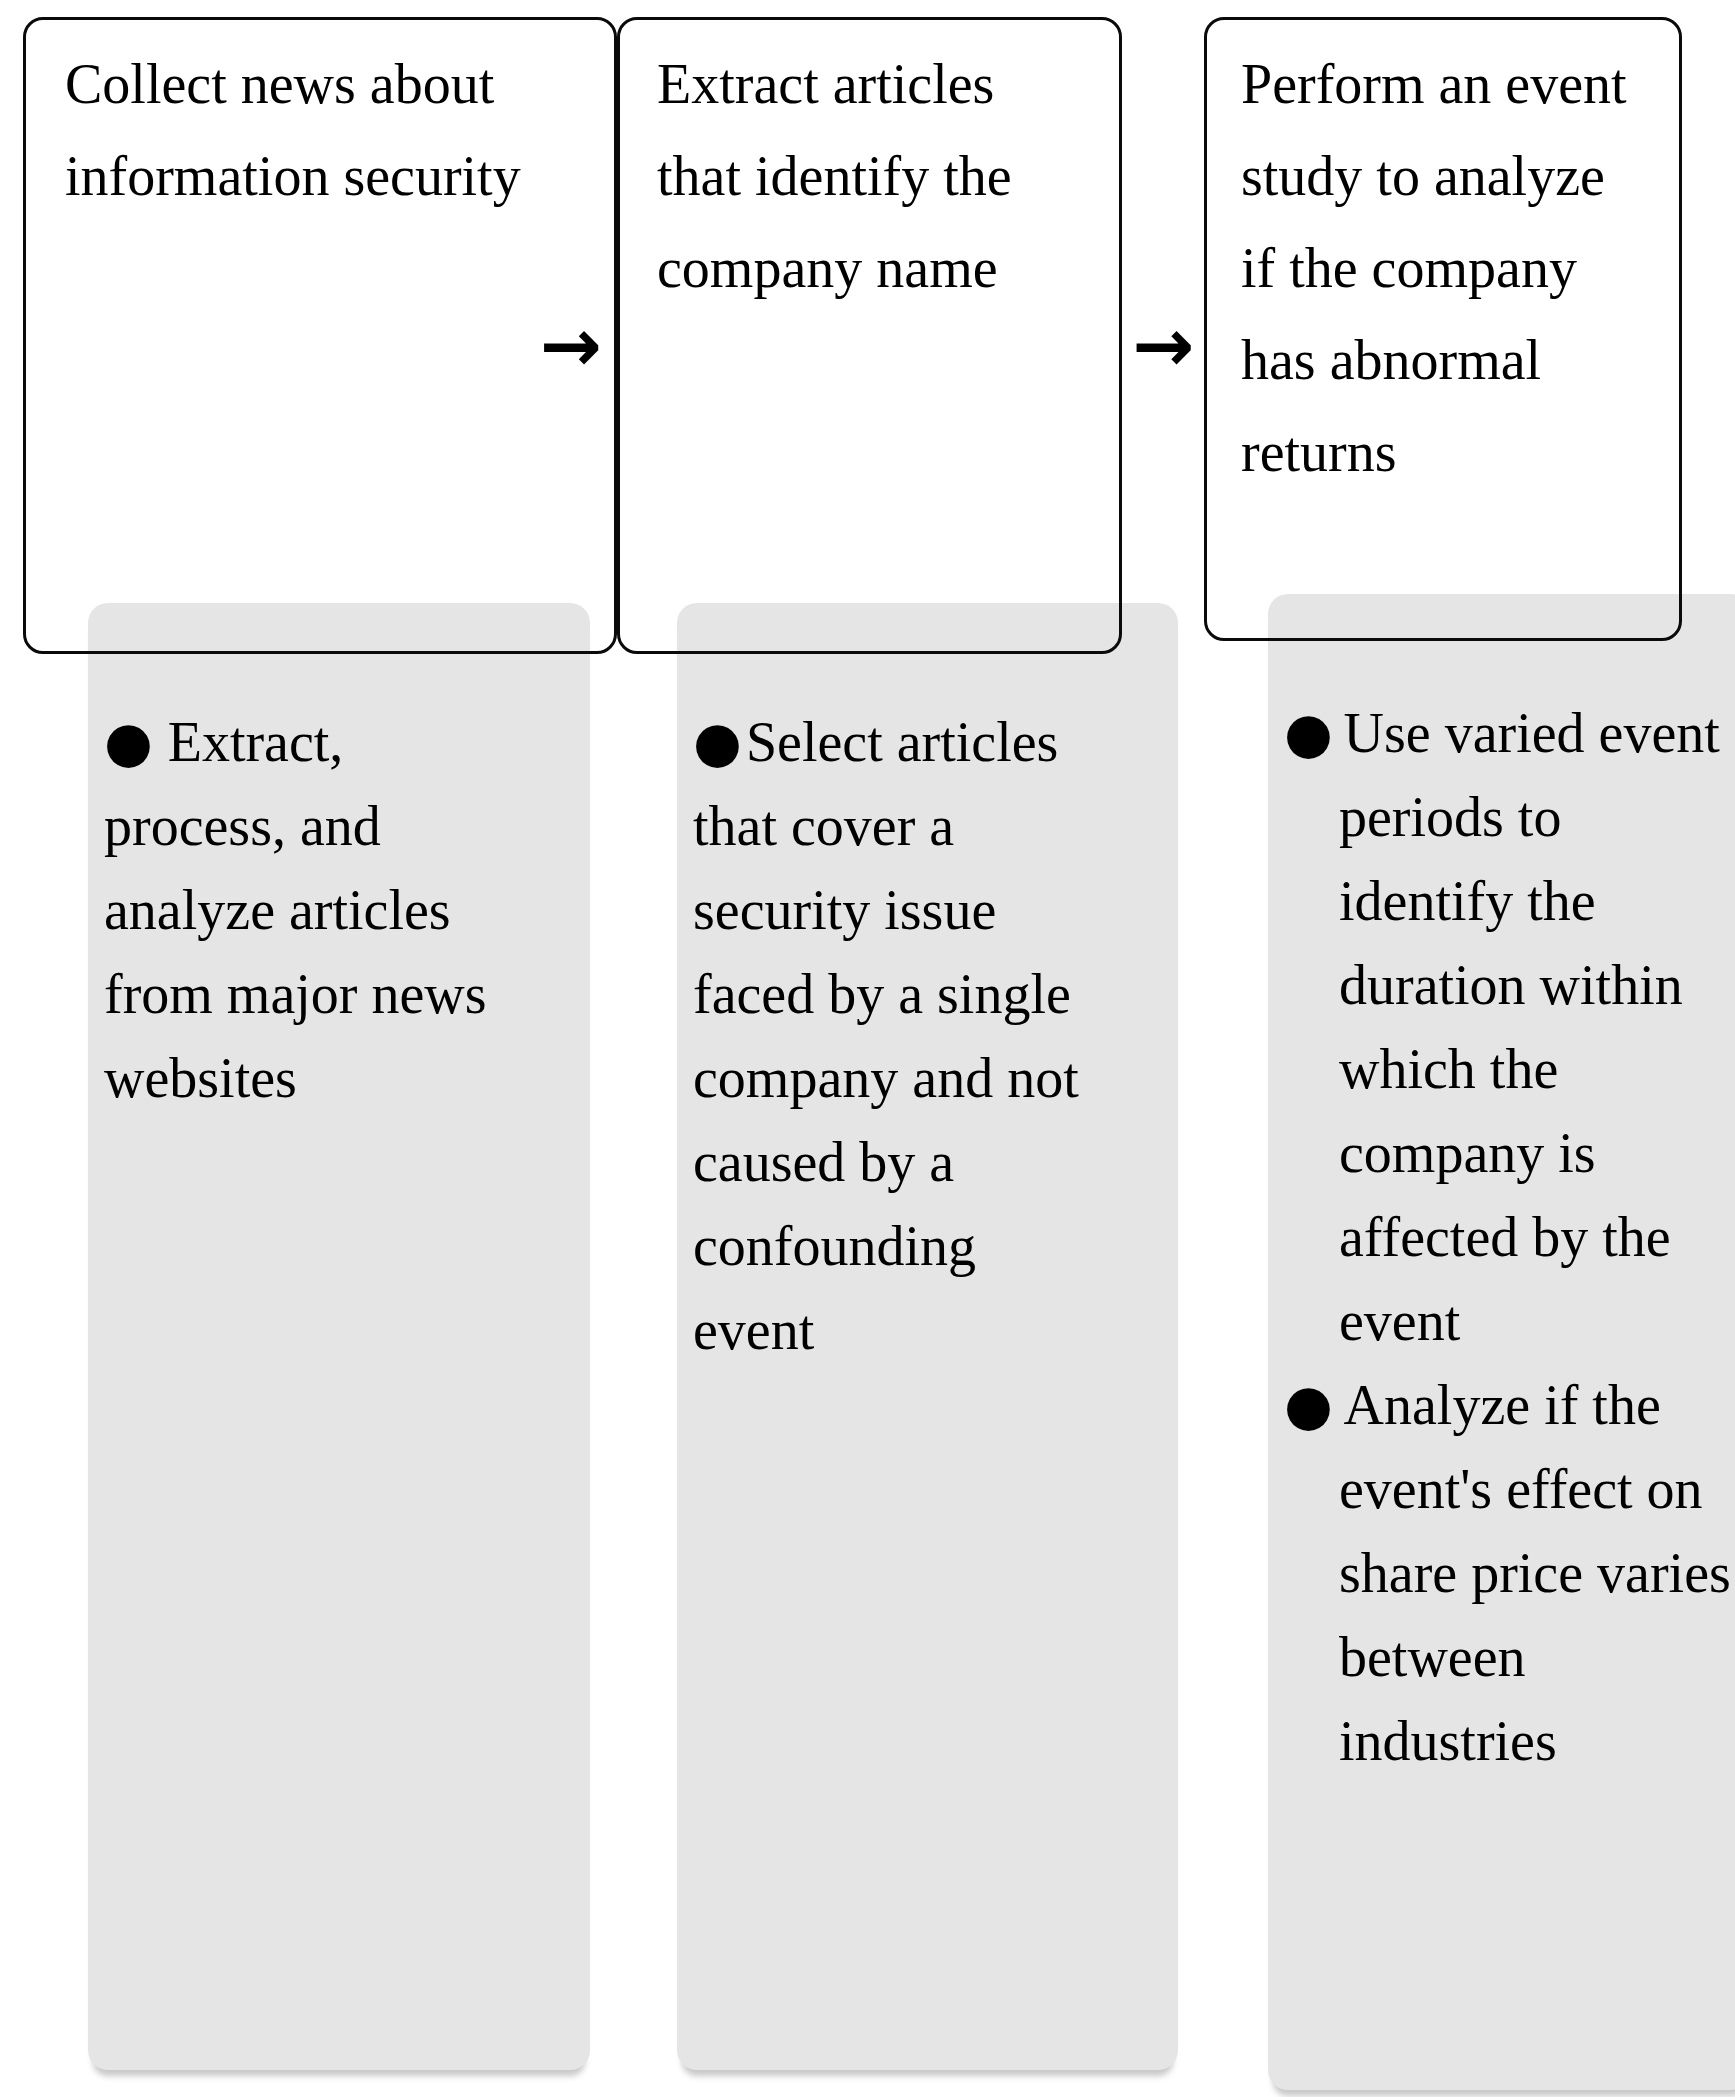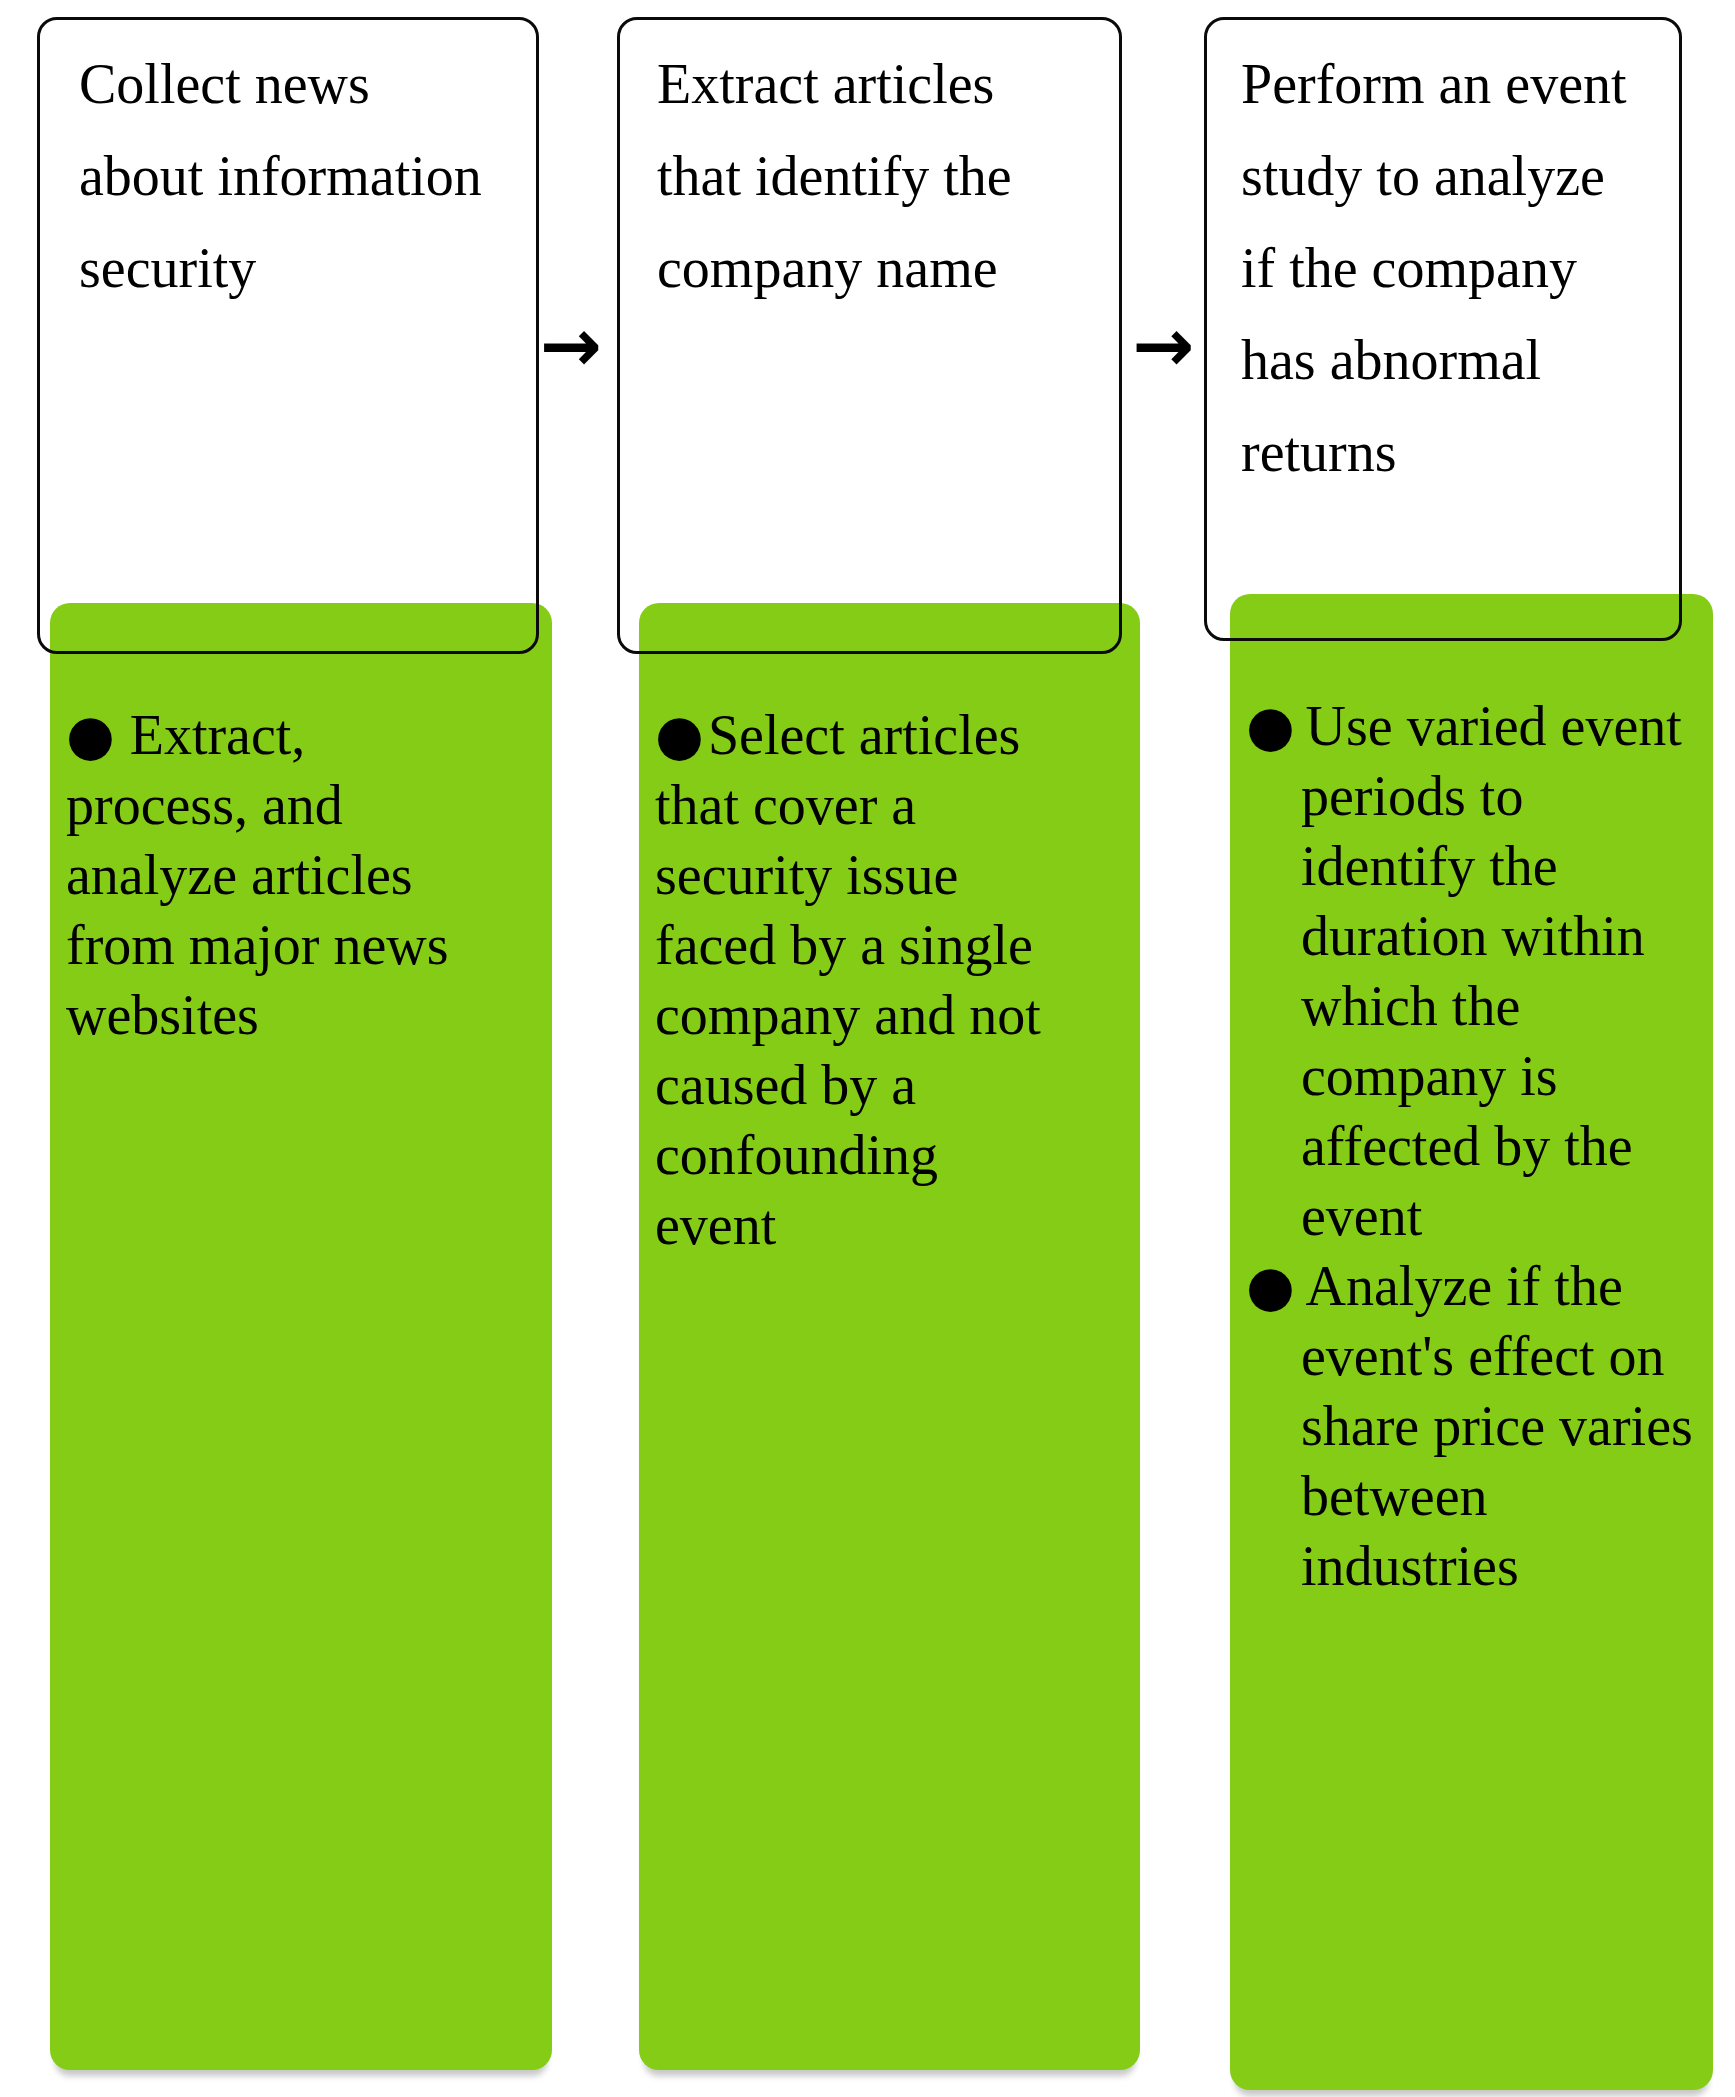--- a/index.html
+++ b/index.html
@@ -9,42 +9,43 @@
     height: 2097px;
     background: #ffffff;
     overflow: hidden;
     font-family: "Liberation Serif", serif;
     color: #000000;
   }
 
   
   .gray-box {
     position: absolute;
-    background: #84cc16;
+    background: #e5e5e5;
     border-radius: 20px;
     z-index: 1;
     box-shadow: 0 10.7px 6px -5.4px rgba(0,0,0,0.22);
     box-sizing: border-box;
     font-size: 56px;
-    line-height: 70px;
+    line-height: 84px;
+    margin-left: 38px;
   }
   #gray1 { left: 50px;   top: 603px; width: 502px; height: 1467px; padding: 97px 83px 0 16px; }
   #gray2 { left: 639px;  top: 603px; width: 501px; height: 1467px; padding: 97px 82px 0 16px; }
   #gray3 { left: 1230px; top: 594px; width: 483px; height: 1496px; padding: 97px 9.4px 0 16px; }
 
   
   .white-box {
     position: absolute;
     border: 3.4px solid #0a0a0a;
     border-radius: 20px;
     background: transparent;
     z-index: 2;
     box-sizing: border-box;
   }
-  #wbox1 { left: 37px;   top: 17.4px; width: 502px; height: 637px; padding: 17.4px 40px 0 39px; }
+  #wbox1 { left: 23px;   top: 17.4px; width: 594px; height: 637px; padding: 17.4px 40px 0 39px; }
   #wbox2 { left: 617px;  top: 17.4px; width: 505px; height: 637px; padding: 17.4px 57px 0 37px; }
   #wbox3 { left: 1204px; top: 17.4px; width: 478px; height: 624px; padding: 17.4px 38px 0 34px; }
 
   .step-title {
     margin: 0;
     font-size: 56px;
     line-height: 92px;
   }
 
   .bullet-par { margin: 0; }

